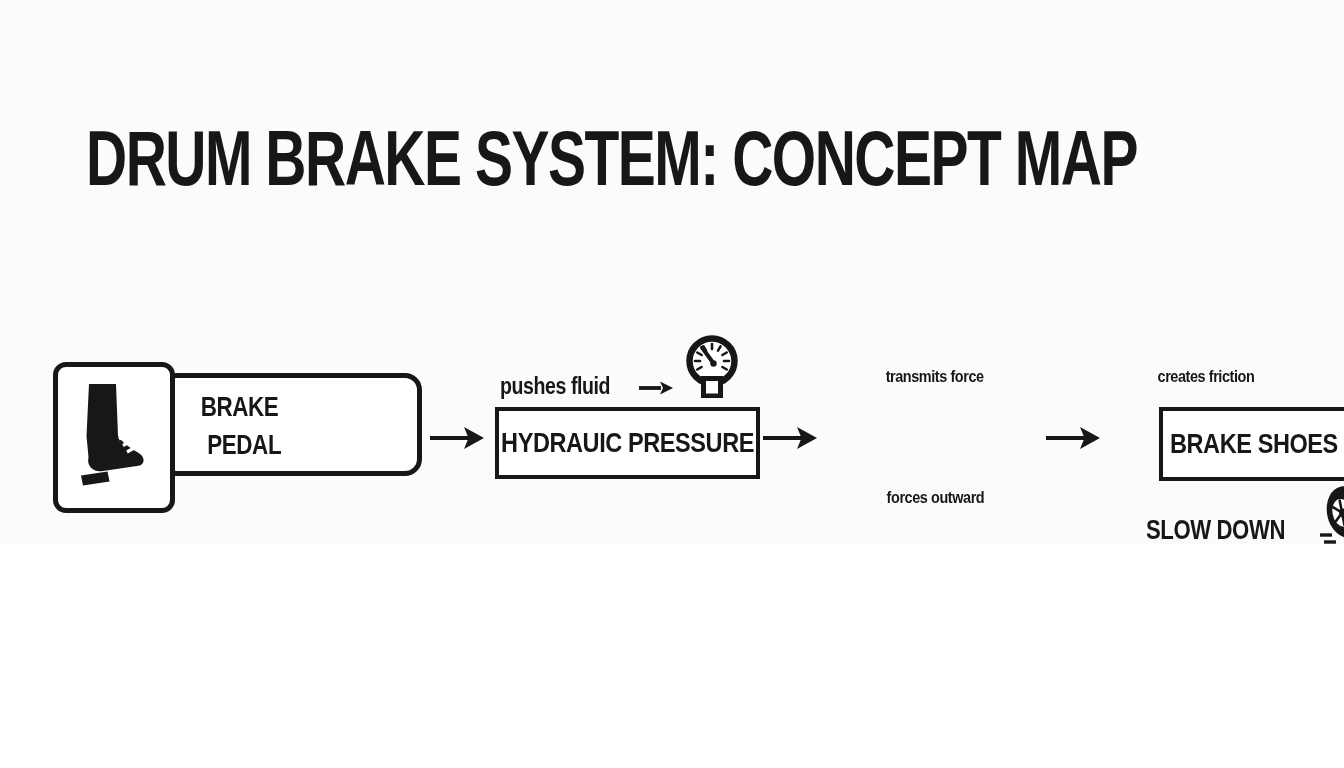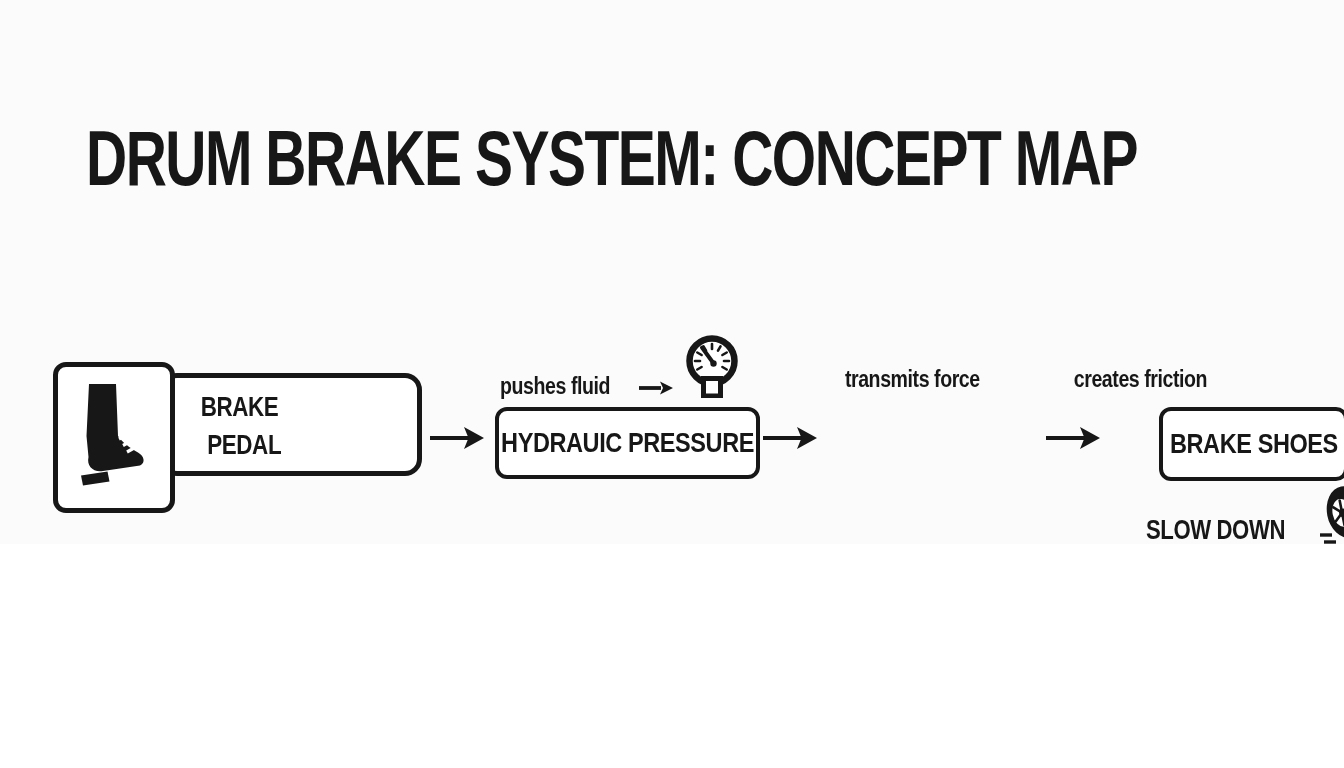--- a/index.html
+++ b/index.html
@@ -21,21 +21,21 @@
     position:absolute; left:86px; top:120px;
     margin:0; font-size:77px; line-height:1;
     letter-spacing:-2px; font-weight:700;
   }
   .title .cond { transform:scaleX(0.74); }
 
   .node {
     position:absolute;
     background: var(--node-fill, #ffffff);
     border:4px solid var(--ink, #171717);
-    border-radius:12px;
+    border-radius:0;
     display:flex; align-items:center; justify-content:center;
   }
   .node .cond { font-size:28px; transform:scaleX(0.84); transform-origin:center; letter-spacing:-0.5px; }
 
   .boot-box {
     left:53px; top:362px; width:112px; height:141px;
     border-width:5px; border-radius:13px; z-index:2;
   }
   .pedal-box {
     left:160px; top:373px; width:262px; height:103px;
@@ -45,27 +45,27 @@
   .pedal-text { display:flex; flex-direction:column; }
   .pedal-text .line { font-size:33px; line-height:36px; font-weight:700; }
   .pedal-text .line .cond { transform:scaleX(0.8); }
   .pedal-text .line2 { margin-left:7px; }
 
   .hyd-box   { left:495px;  top:407px; width:257px; height:64px; }
   .wheel-box { left:833px;  top:407px; width:204px; height:64px; }
   .shoes-box { left:1115px; top:407px; width:181px; height:66px;margin-left:44px; }
 
   .annot {
-    position:absolute; font-weight:700; font-size:23px; line-height:1;
-    text-align:left; letter-spacing:-0.5px;
+    position:absolute; font-weight:700; font-size:17px; line-height:1;
+    text-align:center; letter-spacing:-0.5px;
   }
   .annot .cond { transform:scaleX(0.85); transform-origin:center; }
   .annot-transmits { left:833px;  top:368px; width:204px; }
   .annot-forces    { left:813px;  top:489px; width:244px; }
-  .annot-creates   { left:1062px; top:368px; width:181px; }
+  .annot-creates   { left:1115px; top:368px; width:181px; }
 
   .annot-row {
     position:absolute; display:flex; align-items:flex-end;
   }
   .pushes-row { left:500px; top:334px; gap:9px; }
   .pushes-row .label { font-size:23px; font-weight:700; margin-top:28px; line-height:1; letter-spacing:-0.5px; }
   .pushes-row .label .cond { transform:scaleX(0.85); }
   .pushes-row .mini-arrow { margin-top:27px; }
 
   .slow-row { left:1110px; top:480px; gap:5px; }
@@ -138,20 +138,23 @@
   <svg class="flow-arrow arrow-2" width="58" height="28" viewBox="0 0 58 28">
     <path d="M2,14 H42" stroke="currentColor" stroke-width="4.2" fill="none"></path>
     <polygon points="36,3 56,14 36,25 40.5,14" fill="currentColor"></polygon>
   </svg>
 
   <div class="annot annot-transmits">
     <span class="cond">transmits force</span>
   </div>
 
 
+  <div class="annot annot-forces">
+    <span class="cond">forces outward</span>
+  </div>
 
   <svg class="flow-arrow arrow-3" width="58" height="28" viewBox="0 0 58 28">
     <path d="M2,14 H42" stroke="currentColor" stroke-width="4.2" fill="none"></path>
     <polygon points="36,3 56,14 36,25 40.5,14" fill="currentColor"></polygon>
   </svg>
 
   <div class="annot annot-creates">
     <span class="cond">creates friction</span>
   </div>
 

